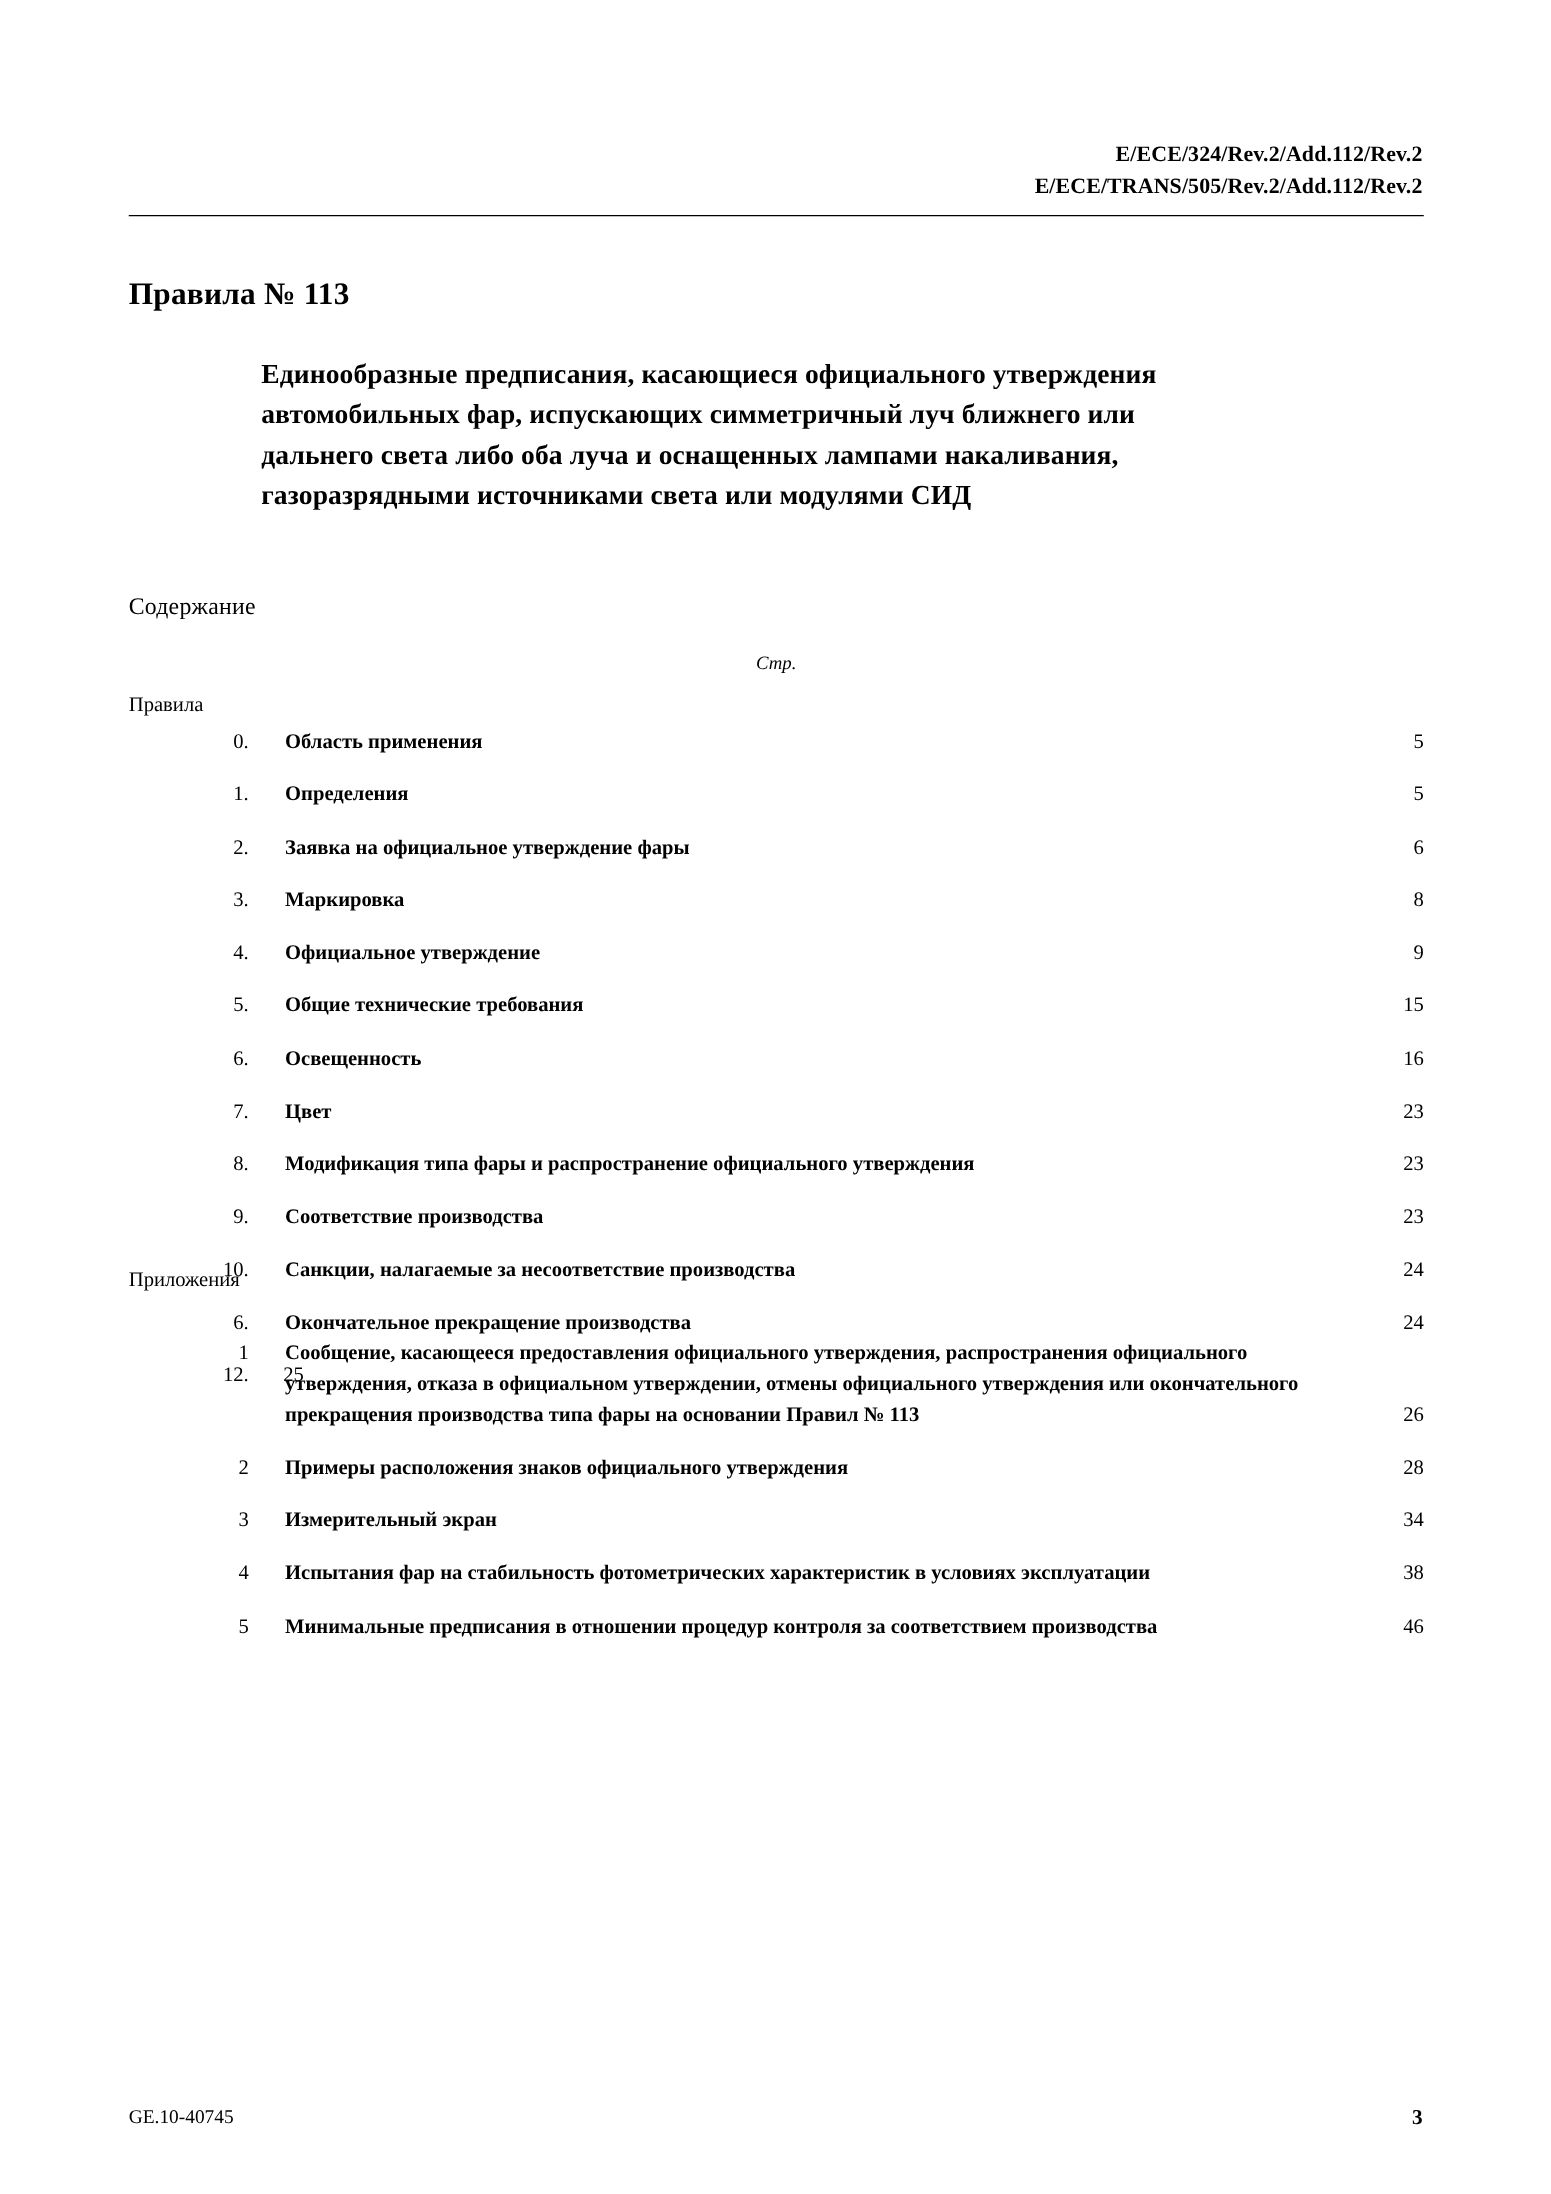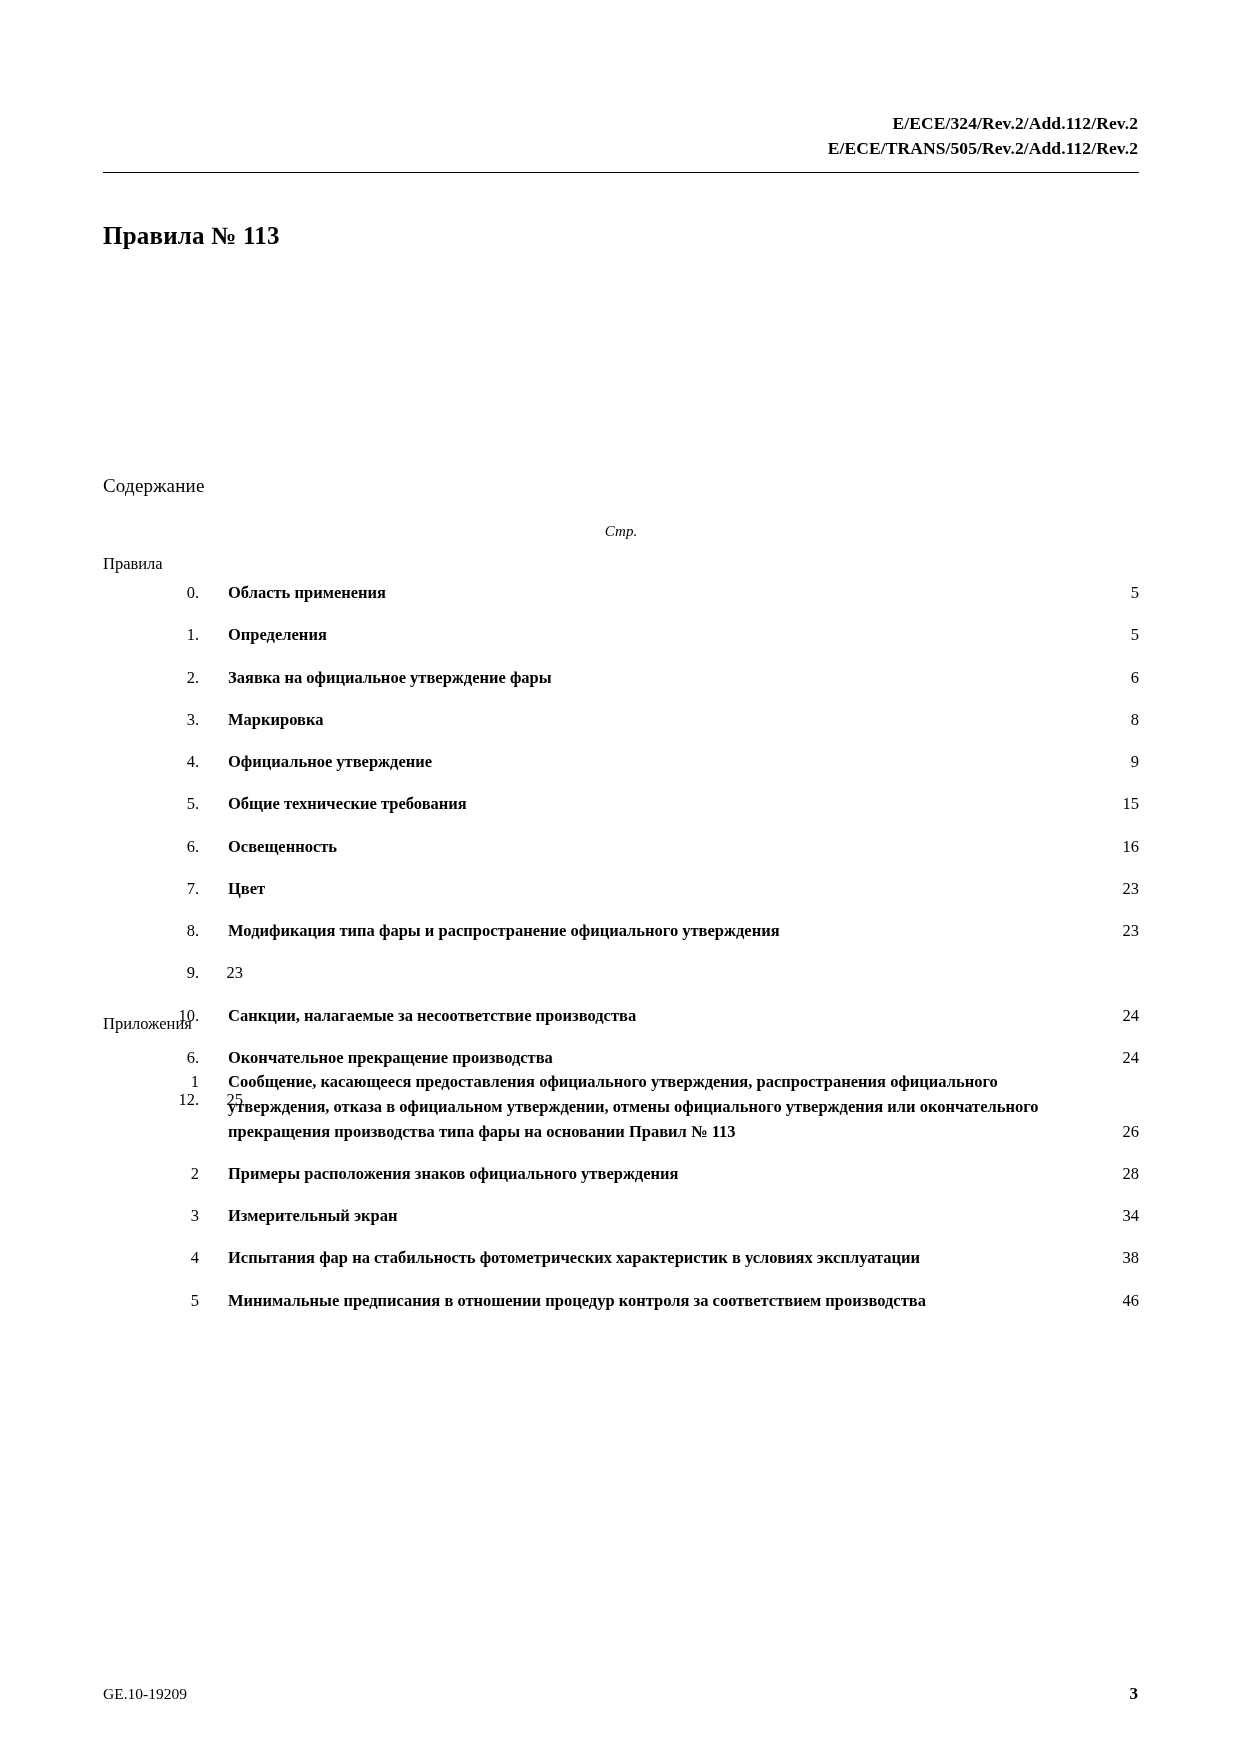--- a/index.html
+++ b/index.html
@@ -161,20 +161,21 @@
 
   <div class="doc-header">
     <span class="hline">E/ECE/324/Rev.2/Add.112/Rev.2</span>
     <span class="hline">E/ECE/TRANS/505/Rev.2/Add.112/Rev.2</span>
   </div>
 
   <div class="header-rule"></div>
 
   <div class="reg-number">Правила № 113</div>
 
+  <div class="main-title">Единообразные предписания, касающиеся официального утверждения автомобильных фар, испускающих симметричный луч ближнего или дальнего света либо оба луча и оснащенных лампами накаливания, газоразрядными источниками света или модулями СИД</div>
 
   <div class="toc-heading">Содержание</div>
 
   <div class="page-col-label">Стр.</div>
 
   <div class="group-label" id="rules-label">Правила</div>
 
   <div class="toc" id="toc-rules">
     <div class="toc-row">
       <span class="toc-num">0.</span>
@@ -216,20 +217,21 @@
       <span class="toc-title">Цвет</span>
       <span class="toc-page">23</span>
     </div>
     <div class="toc-row">
       <span class="toc-num">8.</span>
       <span class="toc-title">Модификация типа фары и распространение официального утверждения</span>
       <span class="toc-page">23</span>
     </div>
     <div class="toc-row">
       <span class="toc-num">9.</span>
+      <span class="toc-title">Соответствие производства</span>
       <span class="toc-page">23</span>
     </div>
     <div class="toc-row">
       <span class="toc-num">10.</span>
       <span class="toc-title">Санкции, налагаемые за несоответствие производства</span>
       <span class="toc-page">24</span>
     </div>
     <div class="toc-row">
       <span class="toc-num">6.</span>
       <span class="toc-title">Окончательное прекращение производства</span>
@@ -264,16 +266,16 @@
       <span class="toc-title">Испытания фар на стабильность фотометрических характеристик в условиях эксплуатации</span>
       <span class="toc-page">38</span>
     </div>
     <div class="toc-row multiline">
       <span class="toc-num">5</span>
       <span class="toc-title">Минимальные предписания в отношении процедур контроля за соответствием производства</span>
       <span class="toc-page">46</span>
     </div>
   </div>
 
-  <div class="footer-doc-id">GE.10-19209</div>
+  <div class="footer-doc-id">GE.10-40745</div>
   <div class="footer-page-num">3</div>
 
 </div>
 
 </body></html>

